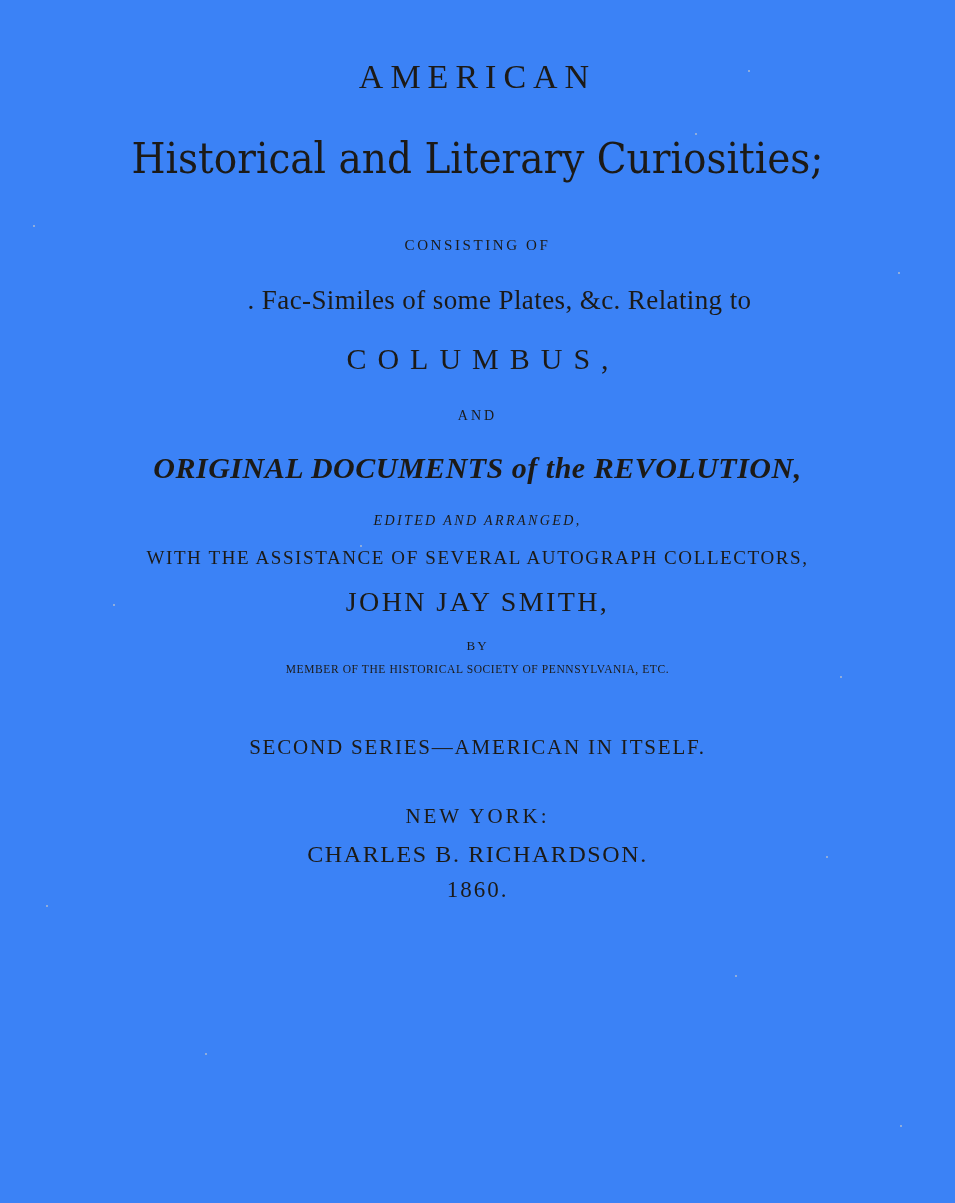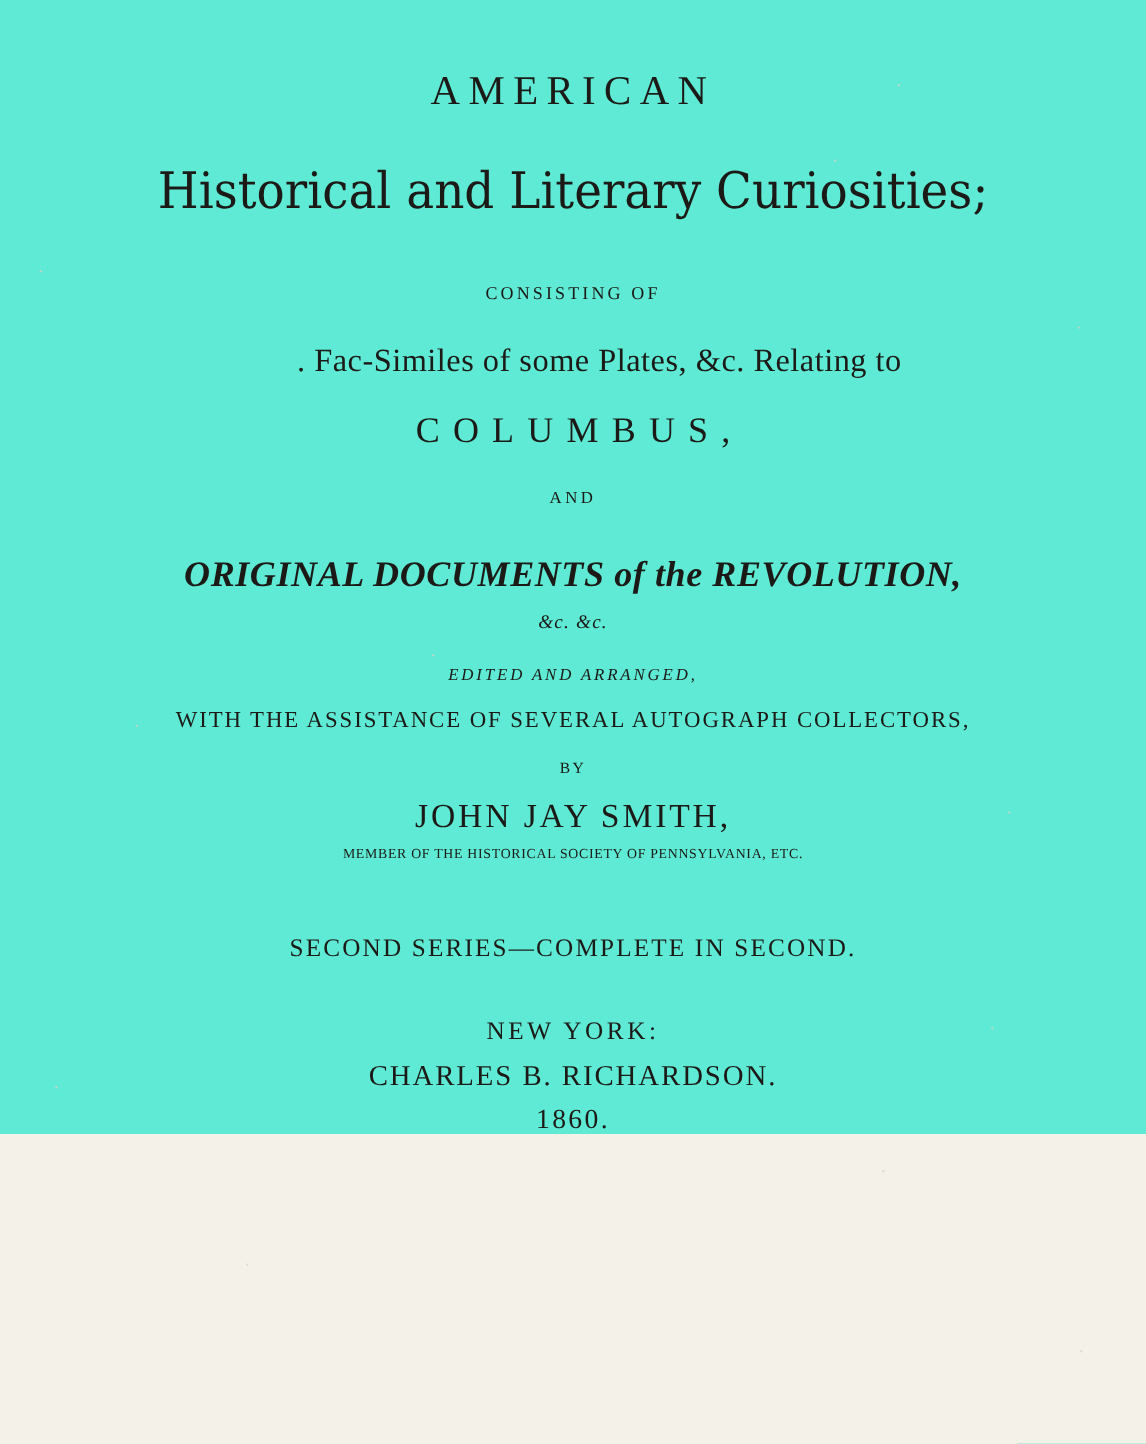--- a/index.html
+++ b/index.html
@@ -10,22 +10,22 @@
     width: 955px;
     height: 1203px;
     background: #f4f2e8;
     font-family: "Liberation Serif", serif;
     color: #1c1a17;
     overflow: hidden;
   }
   .page {
     position: relative;
     width: 955px;
-    height: 945px;
-    background: #5eead4;
+    height: 1203px;
+    background: #3b82f6;
     box-sizing: border-box;
   }
   
   .speckle {
     position: absolute;
     width: 2px;
     height: 2px;
     background: #d8d4c4;
     border-radius: 50%;
     opacity: .7;
@@ -74,21 +74,21 @@
     letter-spacing: 11px;
     text-indent: 11px;
   }
   .l-and {
     margin-top: 32px;
     font-size: 14px;
     letter-spacing: 3px;
     font-variant: small-caps;
   }
   .l-original {
-    margin-top: 38px;
+    margin-top: 27px;
     font-size: 30px;
     font-style: italic;
     font-weight: bold;
     letter-spacing: 0.5px;
     font-family: "Liberation Serif", serif;
   }
   .l-etc {
     margin-top: 14px;
     font-size: 16px;
     font-style: italic;
@@ -175,34 +175,33 @@
     <div class="line l-consisting">CONSISTING OF</div>
 
     <div class="line l-facsim">. Fac-Similes of some Plates, &amp;c. Relating to</div>
 
     <div class="line l-columbus">COLUMBUS,</div>
 
     <div class="line l-and">AND</div>
 
     <div class="line l-original">ORIGINAL DOCUMENTS of the REVOLUTION,</div>
 
-    <div class="line l-etc">&amp;c. &amp;c.</div>
 
 
     <div class="line l-edited">EDITED AND ARRANGED,</div>
 
     <div class="line l-assist">WITH THE ASSISTANCE OF SEVERAL AUTOGRAPH COLLECTORS,</div>
 
+    <div class="line l-author">JOHN JAY SMITH,</div>
+
     <div class="line l-by">BY</div>
 
-    <div class="line l-author">JOHN JAY SMITH,</div>
-
     <div class="line l-member">MEMBER OF THE HISTORICAL SOCIETY OF PENNSYLVANIA, ETC.</div>
 
-    <div class="line l-series">SECOND SERIES—COMPLETE IN SECOND.</div>
+    <div class="line l-series">SECOND SERIES—AMERICAN IN ITSELF.</div>
 
     <div class="line l-city">NEW YORK:</div>
 
     <div class="line l-publisher">CHARLES B. RICHARDSON.</div>
 
     <div class="line l-year">1860.</div>
 
   </div>
 </div>
 

